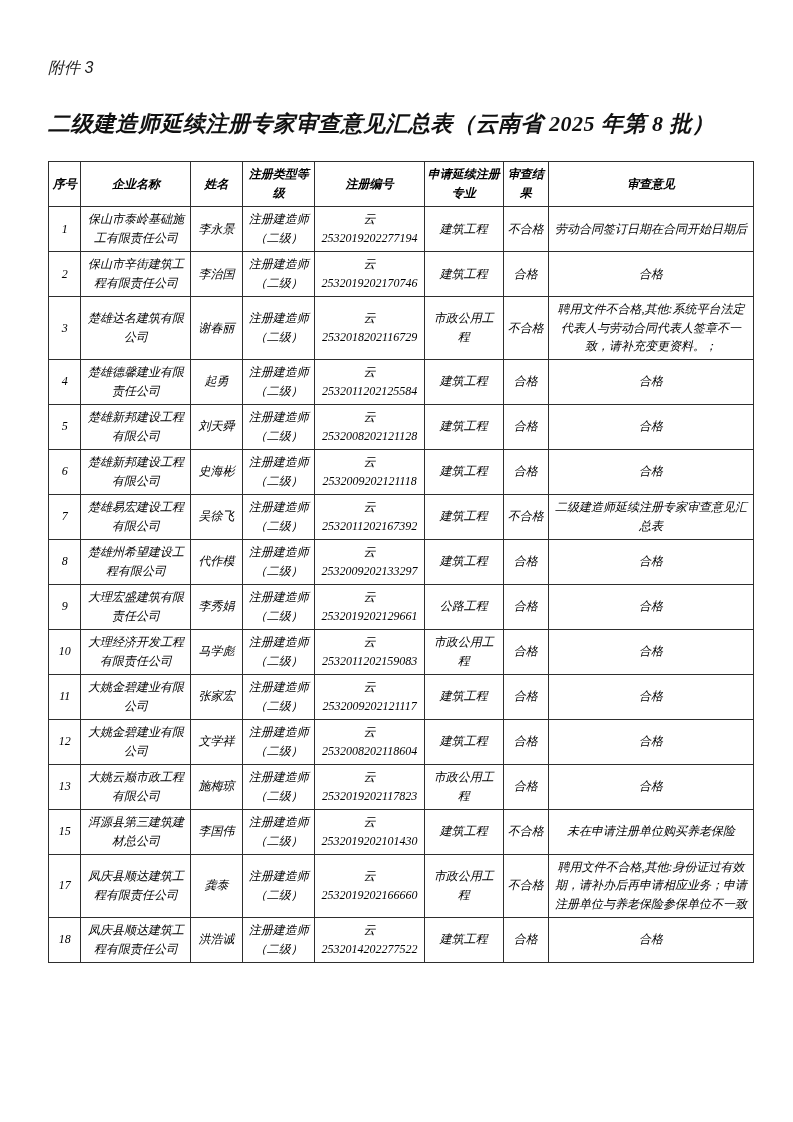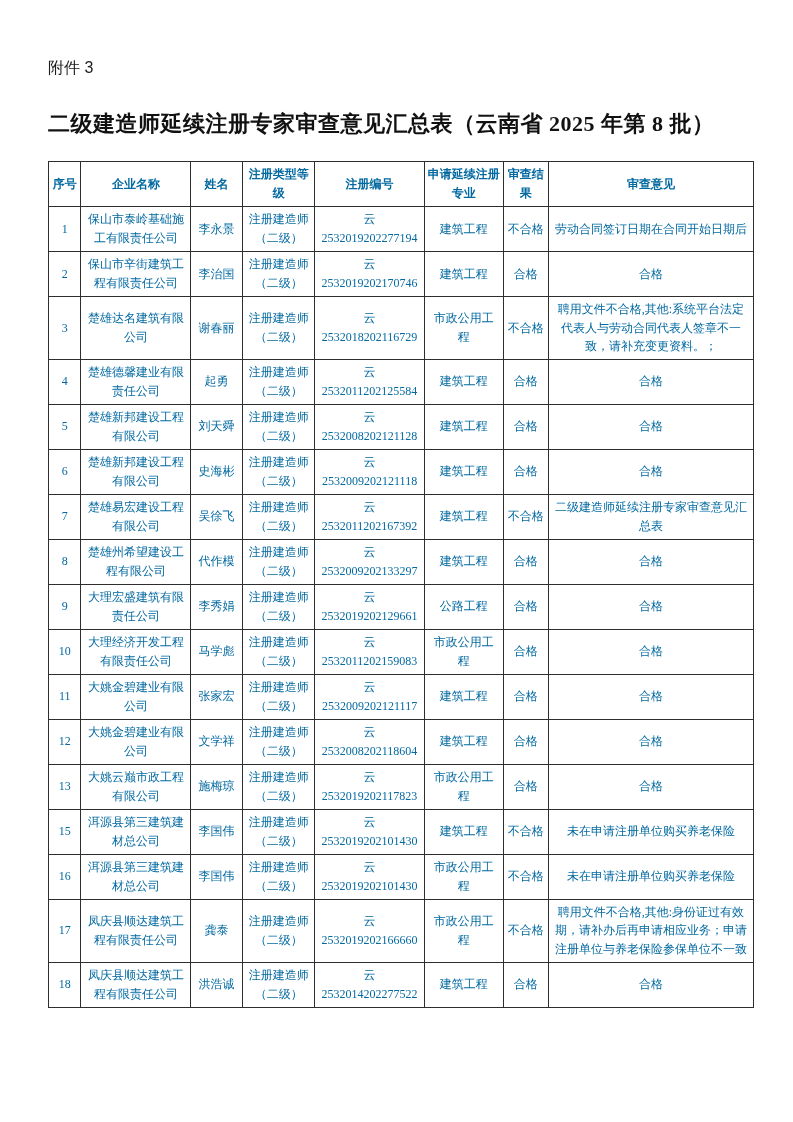--- a/index.html
+++ b/index.html
@@ -8,20 +8,21 @@
     background:#ffffff;
     color:#1f1f1f;
     font-family:"Liberation Serif","DejaVu Serif",serif;
     position:relative;
     box-sizing:border-box;
   }
   .sheet{
     width:793px;height:1074px;
     padding:58px 37px 0 48px;
     box-sizing:border-box;
+    font-style:italic;
   }
   .attachment{
     font-family:"Liberation Sans","DejaVu Sans",sans-serif;
     font-size:16px;
     color:#1c1c1c;
     margin:0 0 30px 0;
   }
   .doc-title{
     font-size:22px;
     font-weight:bold;
@@ -29,21 +30,21 @@
     letter-spacing:0.5px;
     margin:0 0 22px 0;
     color:#111;
     white-space:nowrap;
   }
   table.review{
     border-collapse:collapse;
     width:706px;
     table-layout:fixed;
     font-size:12px;
-    color:#0369a1;
+    color:#000000;
   }
   table.review th, table.review td{
     border:1px solid #2e2e2e;
     text-align:center;
     vertical-align:middle;
     padding:3px 3px;
     line-height:1.55;
     white-space:pre-line;
     overflow-wrap:break-word;
     word-break:break-all;
@@ -261,32 +262,20 @@
           <td class="c-name">李国伟</td>
           <td class="c-reg_type">注册建造师
 （二级）</td>
           <td class="c-reg_no">云
 2532019202101430</td>
           <td class="c-major">建筑工程</td>
           <td class="c-result">不合格</td>
           <td class="c-opinion">未在申请注册单位购买养老保险</td>
         </tr>
         <tr>
-          <td class="c-no">16</td>
-          <td class="c-company">洱源县第三建筑建材总公司</td>
-          <td class="c-name">李国伟</td>
-          <td class="c-reg_type">注册建造师
-（二级）</td>
-          <td class="c-reg_no">云
-2532019202101430</td>
-          <td class="c-major">市政公用工程</td>
-          <td class="c-result">不合格</td>
-          <td class="c-opinion">未在申请注册单位购买养老保险</td>
-        </tr>
-        <tr>
           <td class="c-no">17</td>
           <td class="c-company">凤庆县顺达建筑工程有限责任公司</td>
           <td class="c-name">龚泰</td>
           <td class="c-reg_type">注册建造师
 （二级）</td>
           <td class="c-reg_no">云
 2532019202166660</td>
           <td class="c-major">市政公用工程</td>
           <td class="c-result">不合格</td>
           <td class="c-opinion">聘用文件不合格,其他:身份证过有效期，请补办后再申请相应业务；申请注册单位与养老保险参保单位不一致</td>

